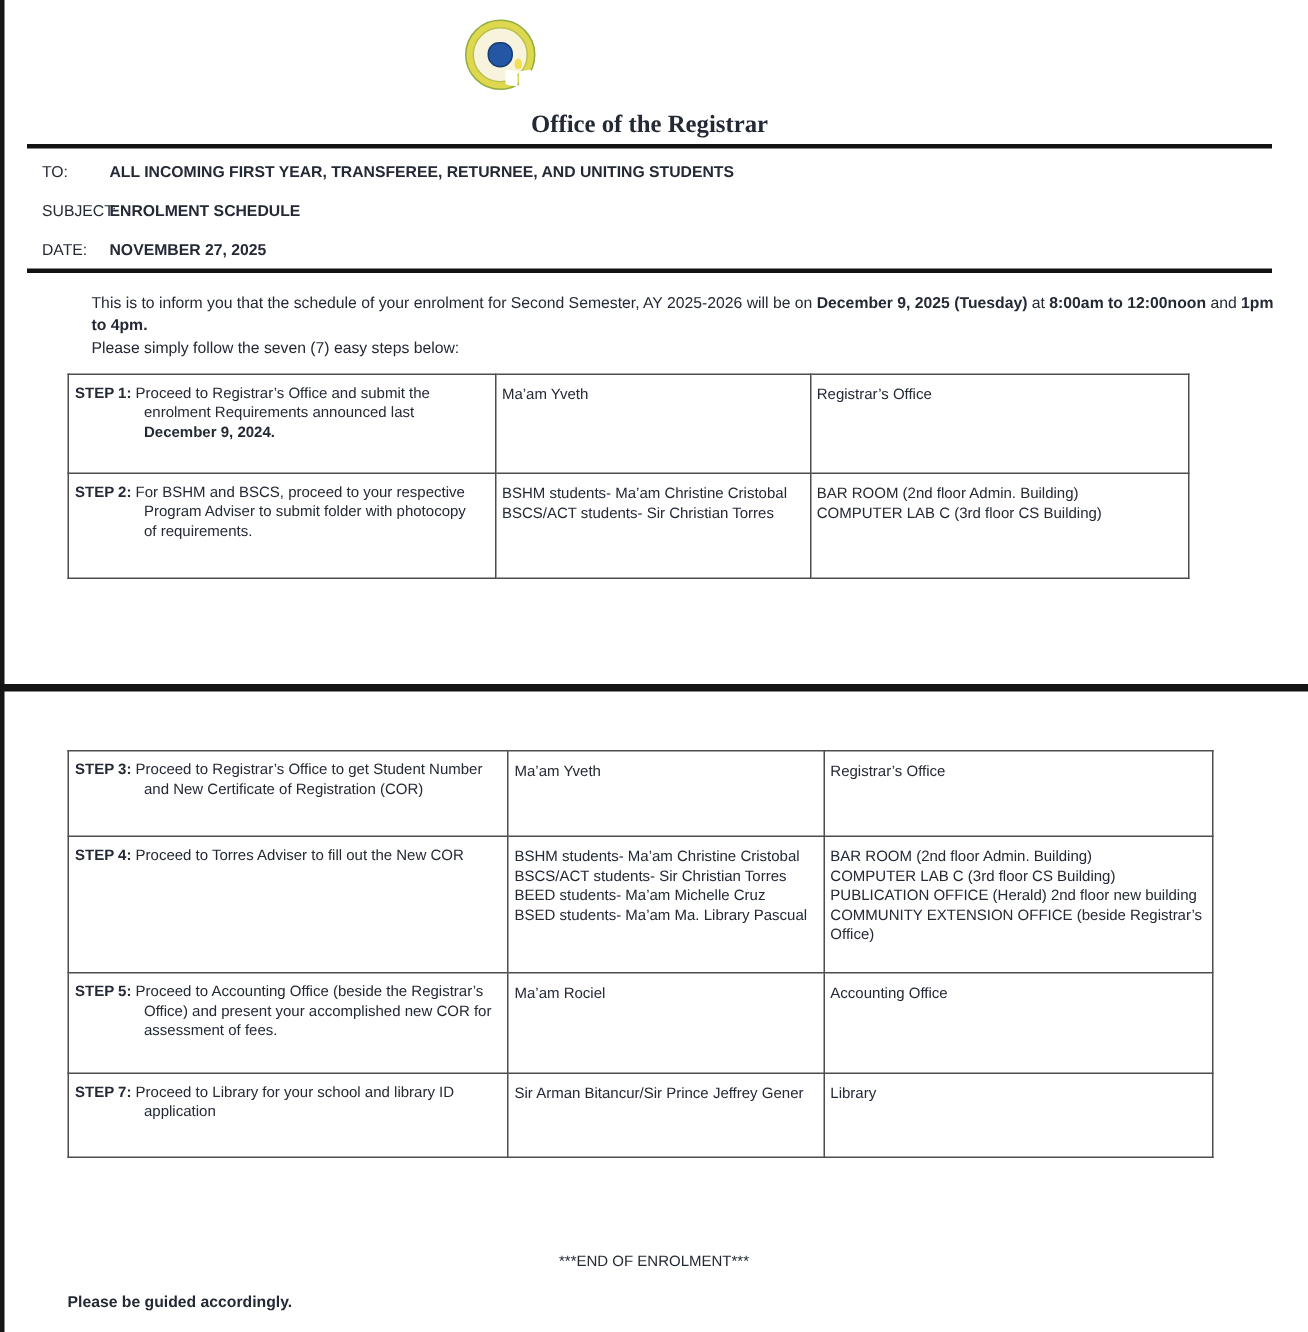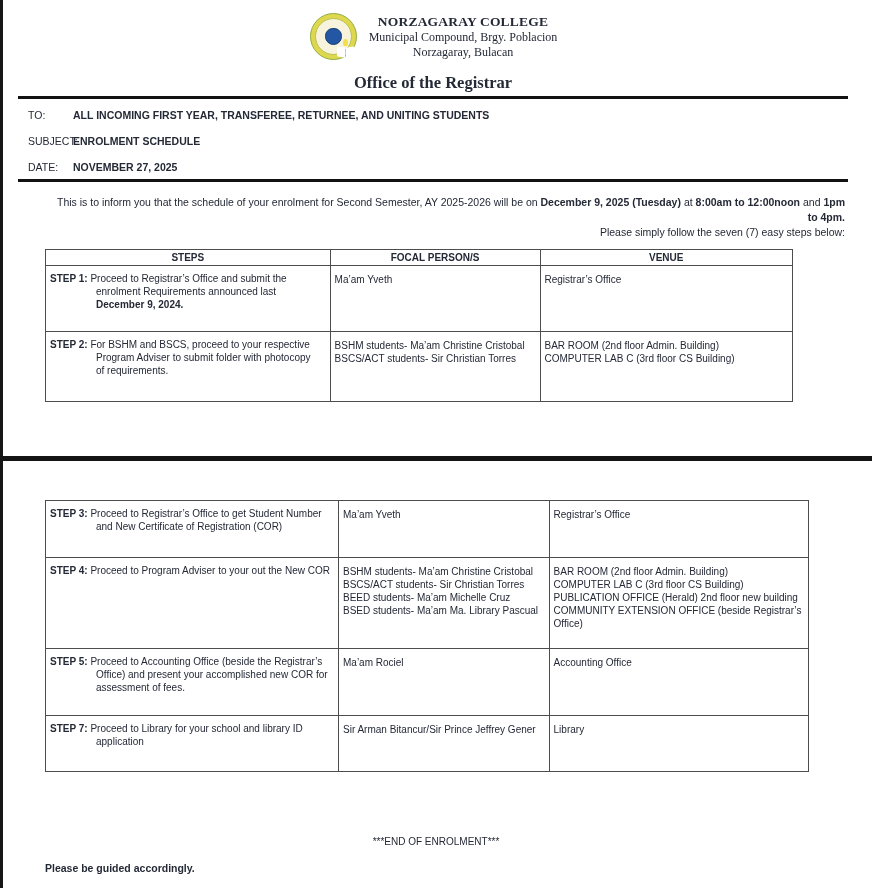--- a/index.html
+++ b/index.html
@@ -32,21 +32,21 @@
           font-family:"Liberation Serif", serif; font-weight:bold; font-size:16.5px; }
   .rule { position:absolute; left:18px; width:830px; height:3px; background:#121212; }
   .rule-a { top:96px; } .rule-b { top:179px; }
 
   
   .memo { position:absolute; top:109px; left:28px; width:760px; font-size:10.5px; }
   .memo-row { display:flex; margin-bottom:14px; }
   .memo-label { width:45px; flex:none; }
   .memo-value { font-weight:bold; }
 
-  .intro { position:absolute; top:195px; left:45px; width:800px; font-size:10.5px; line-height:15px;text-align:right; }
+  .intro { position:absolute; top:195px; left:61px; width:800px; font-size:10.5px; line-height:15px; }
 
   .tbl-title { position:absolute; top:224px; left:45px; width:748px; text-align:center;
           font-weight:bold; font-size:10px; line-height:12px; }
 
   table.steps { border-collapse:collapse; table-layout:fixed; position:absolute; }
   table.t1 { top:249px; left:45px; width:748px; }
   table.t2 { top:500px; left:45px; width:764px; }
   table.steps th, table.steps td { border:1px solid #4d4d4d; font-size:10px; }
   table.steps th { font-weight:bold; padding:1px 2px; height:13px; }
   td.step-td { text-align:left; vertical-align:top; padding:6px 8px 20px 4px; line-height:13px; }
@@ -66,25 +66,20 @@
 
   <div class="seal">
     <div class="seal-inner">
       <div class="seal-core">
         <div class="flame"></div>
         <div class="book-l"></div>
         <div class="book-r"></div>
       </div>
     </div>
   </div>
-  <div class="lh-text">
-    <div class="college-name">NORZAGARAY COLLEGE</div>
-    <div class="addr">Municipal Compound, Brgy. Poblacion</div>
-    <div class="addr">Norzagaray, Bulacan</div>
-  </div>
 
   <div class="office-title">Office of the Registrar</div>
   <div class="rule rule-a"></div>
 
   <div class="memo">
     <div class="memo-row">
       <span class="memo-label">TO:</span>
       <span class="memo-value">ALL INCOMING FIRST YEAR, TRANSFEREE, RETURNEE, AND UNITING STUDENTS</span>
     </div>
     <div class="memo-row">
@@ -111,25 +106,20 @@
   </div>
 
 
   <table class="steps t1">
     <colgroup>
         <col style="width:38.1%">
         <col style="width:28.1%">
         <col style="width:33.8%">
       </colgroup>
     <tbody>
-        <tr>
-      <th>STEPS</th>
-      <th>FOCAL PERSON/S</th>
-      <th>VENUE</th>
-    </tr>
     <tr style="height:58px;">
       <td class="step-td">
         <div class="hang"><b>STEP 1:</b> <span>Proceed to Registrar’s Office and submit the enrolment Requirements announced last</span> <b>December 9, 2024.</b></div>
       </td>
       <td class="cc">
             <div>Ma’am Yveth</div>
           </td>
       <td class="cc">
             <div>Registrar’s Office</div>
           </td>
@@ -163,21 +153,21 @@
       </td>
       <td class="cc">
             <div>Ma’am Yveth</div>
           </td>
       <td class="cc">
             <div>Registrar’s Office</div>
           </td>
     </tr>
     <tr style="height:91px;">
       <td class="step-td">
-        <div class="hang"><b>STEP 4:</b> <span>Proceed to Program Adviser to your out the New COR</span></div>
+        <div class="hang"><b>STEP 4:</b> <span>Proceed to Torres Adviser to fill out the New COR</span></div>
       </td>
       <td class="cc">
         <div>BSHM students- Ma’am Christine Cristobal</div>
         <div>BSCS/ACT students- Sir Christian Torres</div>
         <div>BEED students- Ma’am Michelle Cruz</div>
         <div>BSED students- Ma’am Ma. Library Pascual</div>
       </td>
       <td class="cc">
         <div>BAR ROOM (2nd floor Admin. Building)</div>
         <div>COMPUTER LAB C (3rd floor CS Building)</div>

